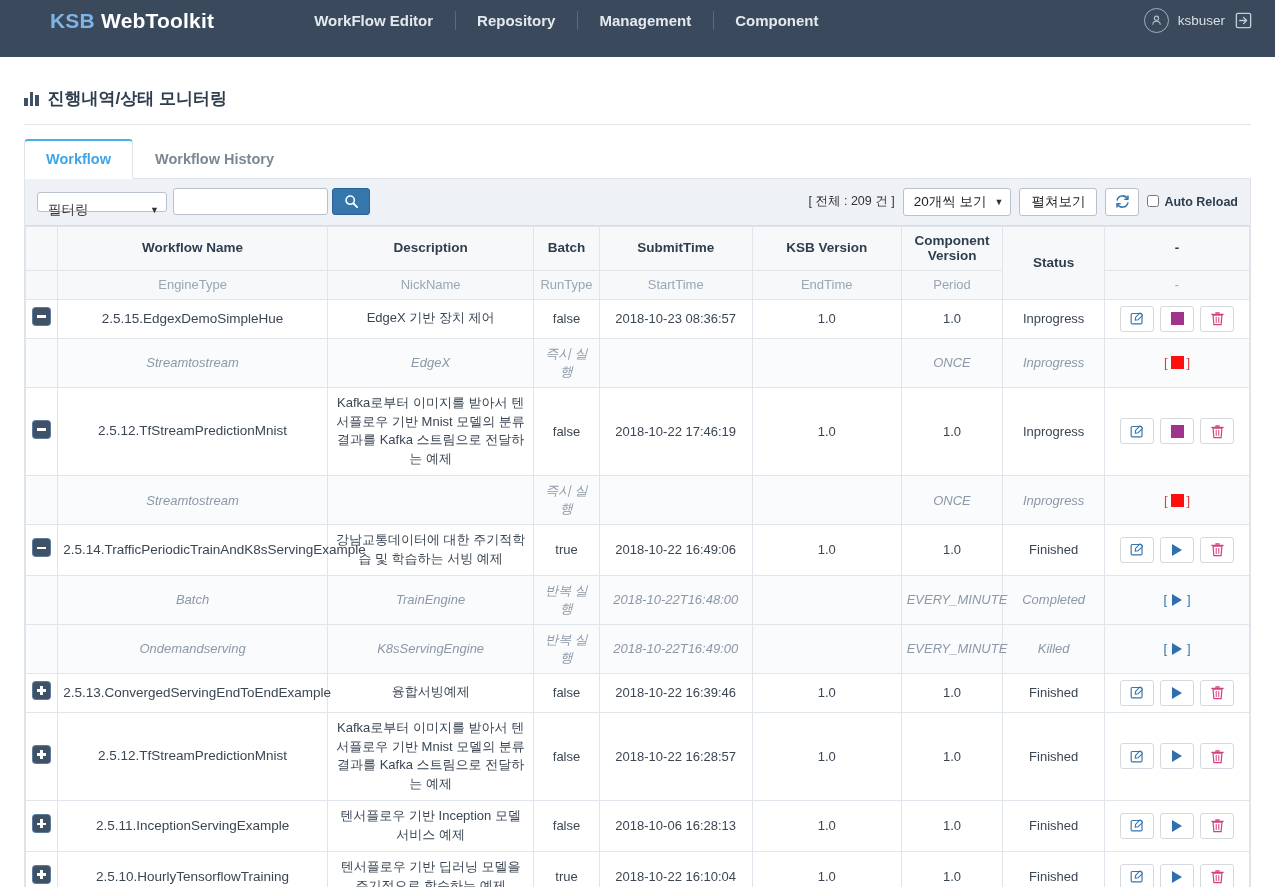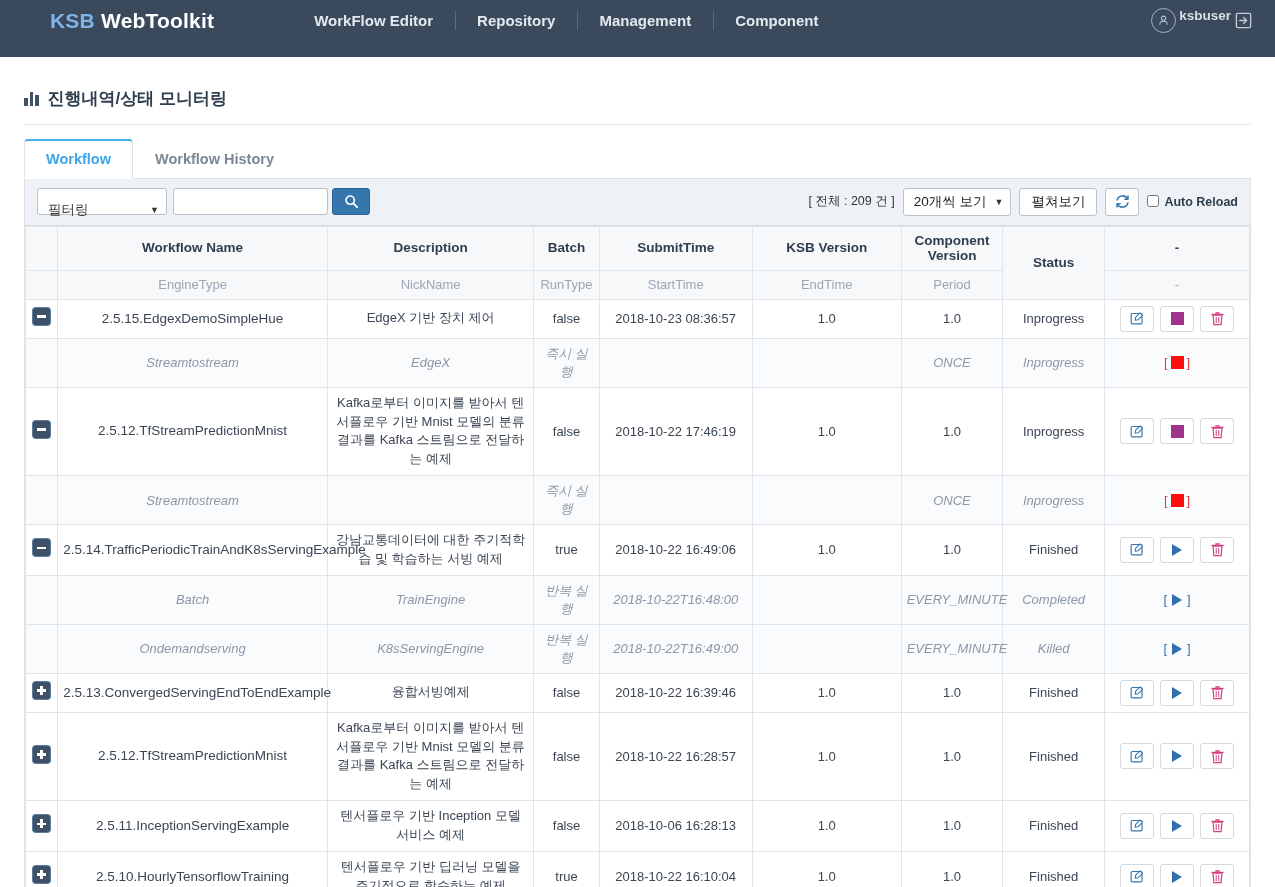--- a/index.html
+++ b/index.html
@@ -30,21 +30,21 @@
   }
   .nav-item + .nav-item::before {
     content: ""; position: absolute; left: 0; top: 19px;
     height: 19px; width: 1px; background: #5a6b7d;
   }
   .nav-item.active { color: #43b7e8; }
   .nav-item.active::after {
     content: ""; position: absolute; left: 0; right: 0; bottom: 0;
     height: 4px; background: #43b7e8;
   }
-  .nav-right { margin-left: auto; display: flex; gap: 3px; font-weight: bold; }
+  .nav-right { margin-left: auto; display: flex; align-items: center; gap: 9px; }
   .avatar-circle {
     width: 25px; height: 25px; border-radius: 50%;
     border: 1.5px solid #9fb0c2; display: flex; align-items: center; justify-content: center;
   }
   .avatar-circle svg { display:block; }
   .username { color: #d8dfe7; font-size: 13.5px; }
   .logout-icon { display: flex; align-items: center; }
 
   
   .page-head { padding: 30px 24px 0 24px; }
@@ -73,21 +73,21 @@
   }
   .tabs-rule { border-bottom: 1px solid #dfe3e8; margin: 0 24px; }
 
   
   .panel { margin: 0 24px; border: 1px solid #dfe3e8; border-top: none; }
   .toolbar {
     background: #eef1f5; border-bottom: 1px solid #d6dce3;
     display: flex; align-items: center; padding: 9px 12px; gap: 0;
   }
   .select-box {
-    height: 27px; min-width: 130px; border: 1px solid #b9c1ca; border-radius: 3px;
+    height: 20px; min-width: 130px; border: 1px solid #b9c1ca; border-radius: 3px;
     background: #fff; font-size: 13.5px; color: #333;
     display: flex; align-items: center; justify-content: space-between;
     padding: 16px 7px 0 10px; cursor: pointer;
   }
   .caret { font-size: 9px; color: #333; margin-left: 8px; }
   .search-input {
     height: 27px; width: 155px; margin-left: 6px;
     border: 1px solid #b9c1ca; border-radius: 3px; background: #fff;
     font-size: 13px; padding: 0 7px; color: #333;
     font-family: "Liberation Sans", sans-serif;

